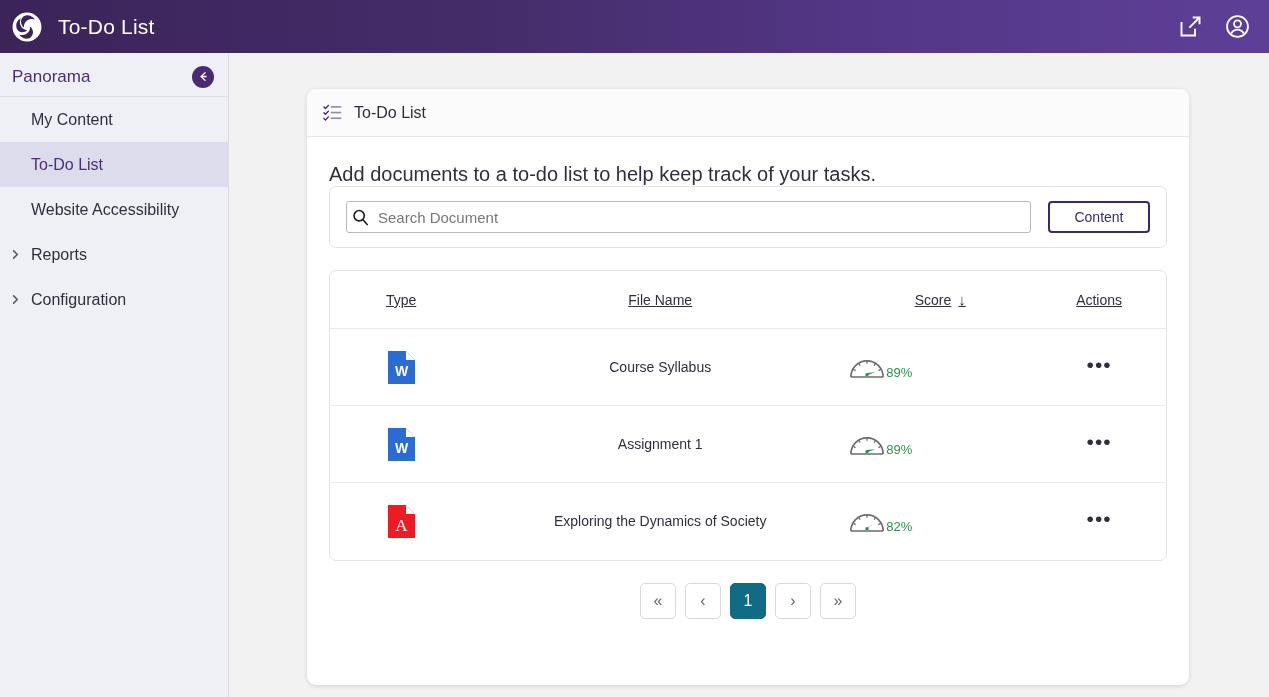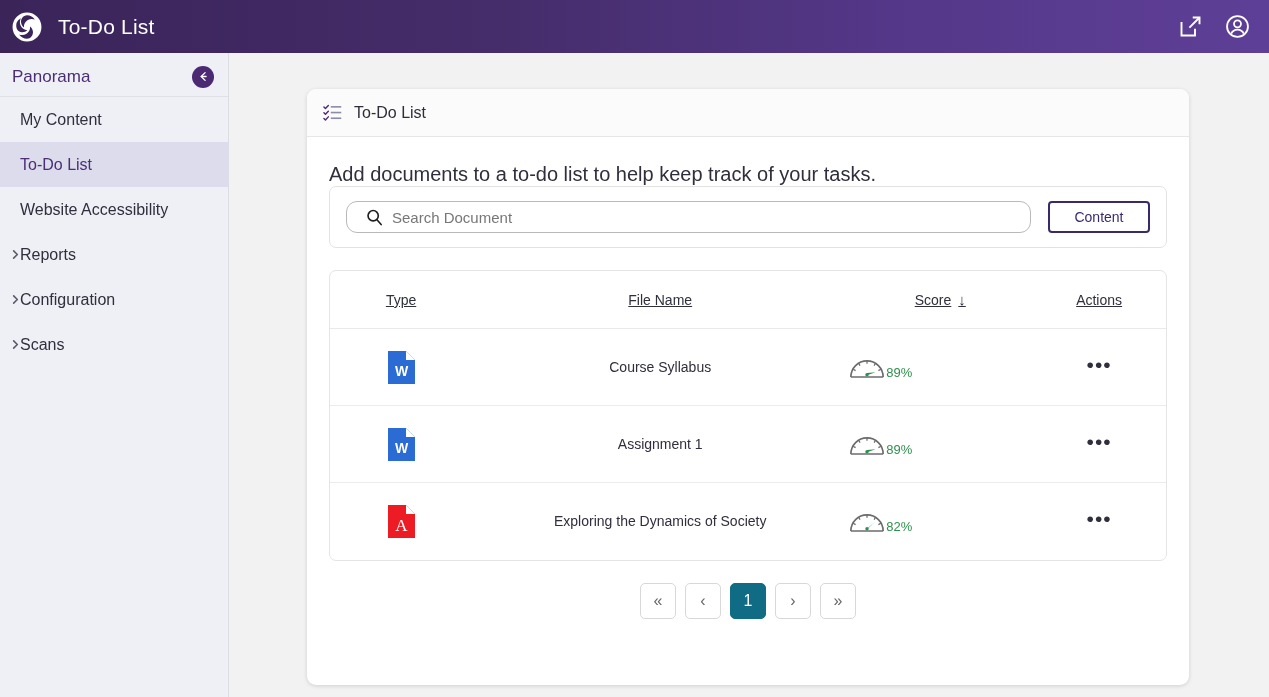--- a/index.html
+++ b/index.html
@@ -45,21 +45,21 @@
   }
   .collapse-btn {
     margin-left: auto; width: 22px; height: 22px; border-radius: 50%;
     background: #4b2a73; display: flex; align-items: center;
     justify-content: center; cursor: pointer; flex: none;
   }
   .collapse-btn svg { width: 13px; height: 13px; display: block; }
 
   .nav-item {
     height: 45px; display: flex; align-items: center;
-    padding-left: 20px; font-size: 16px; color: #2f2f3d;
+    padding-left: 31px; font-size: 16px; color: #2f2f3d;
     cursor: pointer; position: relative; white-space: nowrap;
   }
   .nav-item.active { background: #dcdcec; color: #4b2e73; }
   .nav-item .caret {
     position: absolute; left: 10px; width: 11px; height: 11px;
     display: block;
   }
   .nav-item .caret svg { width: 11px; height: 11px; display: block; }
 
   
@@ -86,22 +86,22 @@
 
   .card-body { padding: 26px 22px 0 22px; }
   .intro-text { font-size: 20px; color: #2f2f3d; }
 
   
   .search-panel {
     border: 1px solid #e2e2e2; border-radius: 7px;
     padding: 14px 16px; display: flex; align-items: center; gap: 17px;
   }
   .search-wrap {
-    flex: 1; height: 32px; border: 1px solid #b9b9b9; border-radius: 11px;
-    display: flex; align-items: center; padding-left: 18px; background: #fff;
+    flex: 1; height: 32px; border: 1px solid #b9b9b9; border-radius: 3px;
+    display: flex; align-items: center; padding-left: 4px; background: #fff;
   }
   .search-icon { width: 19px; height: 19px; display: block; flex: none; }
   .search-input {
     flex: 1; border: none; outline: none; font-size: 15px;
     color: #333; margin-left: 8px; background: transparent;
     font-family: "Liberation Sans", sans-serif;
   }
   .search-input::placeholder { color: #777; }
   .search-btn {
     width: 102px; height: 32px; background: #fff;
@@ -210,28 +210,20 @@
 
   <div class="nav-item">
     <span class="caret">
       <svg viewBox="0 0 12 12" fill="none" stroke="#5a5a6b" stroke-width="1.7" stroke-linecap="round" stroke-linejoin="round">
           <path d="M4 2l4 4-4 4"></path>
         </svg>
     </span>
     <span>Configuration</span>
   </div>
 
-  <div class="nav-item">
-    <span class="caret">
-      <svg viewBox="0 0 12 12" fill="none" stroke="#5a5a6b" stroke-width="1.7" stroke-linecap="round" stroke-linejoin="round">
-          <path d="M4 2l4 4-4 4"></path>
-        </svg>
-    </span>
-    <span>Scans</span>
-  </div>
 </div>
 
 <div class="main">
   <div class="card">
 
     <div class="card-header">
       <svg class="checklist-icon" viewBox="0 0 20 20" fill="none">
         <path d="M1 4.2l1.6 1.6L5.6 2.6" stroke="#4b2a73" stroke-width="1.5" stroke-linecap="round" stroke-linejoin="round"></path>
         <path d="M1 10.2l1.6 1.6 3-3.2" stroke="#4b2a73" stroke-width="1.5" stroke-linecap="round" stroke-linejoin="round"></path>
         <path d="M1 16.2l1.6 1.6 3-3.2" stroke="#4b2a73" stroke-width="1.5" stroke-linecap="round" stroke-linejoin="round"></path>

